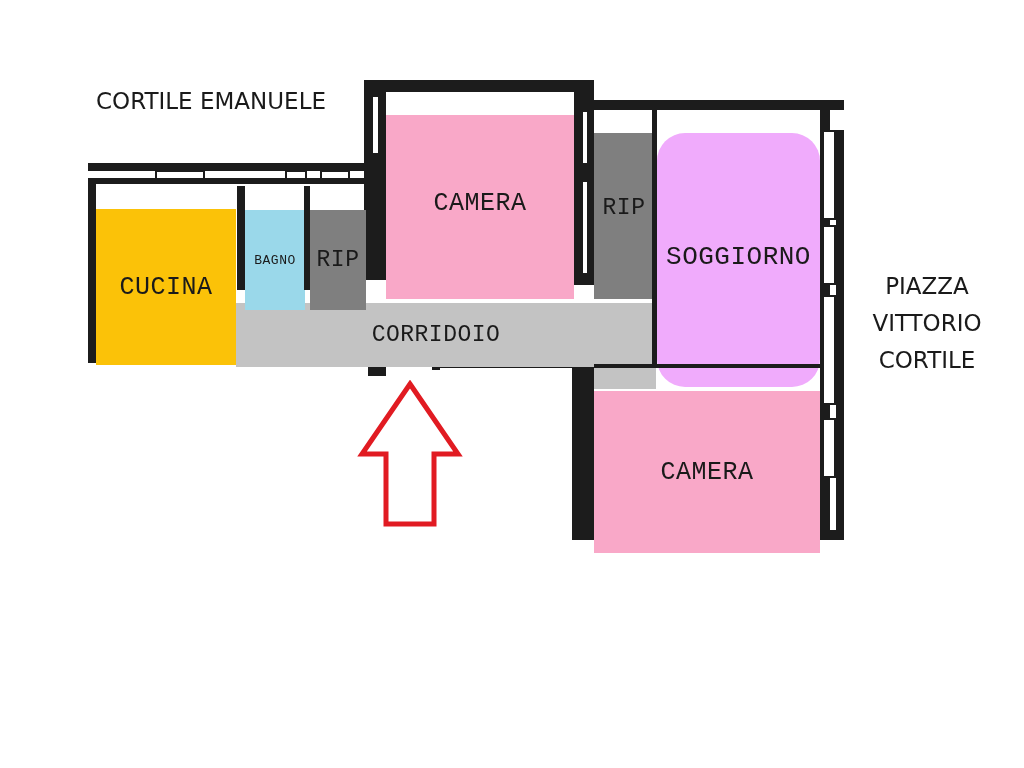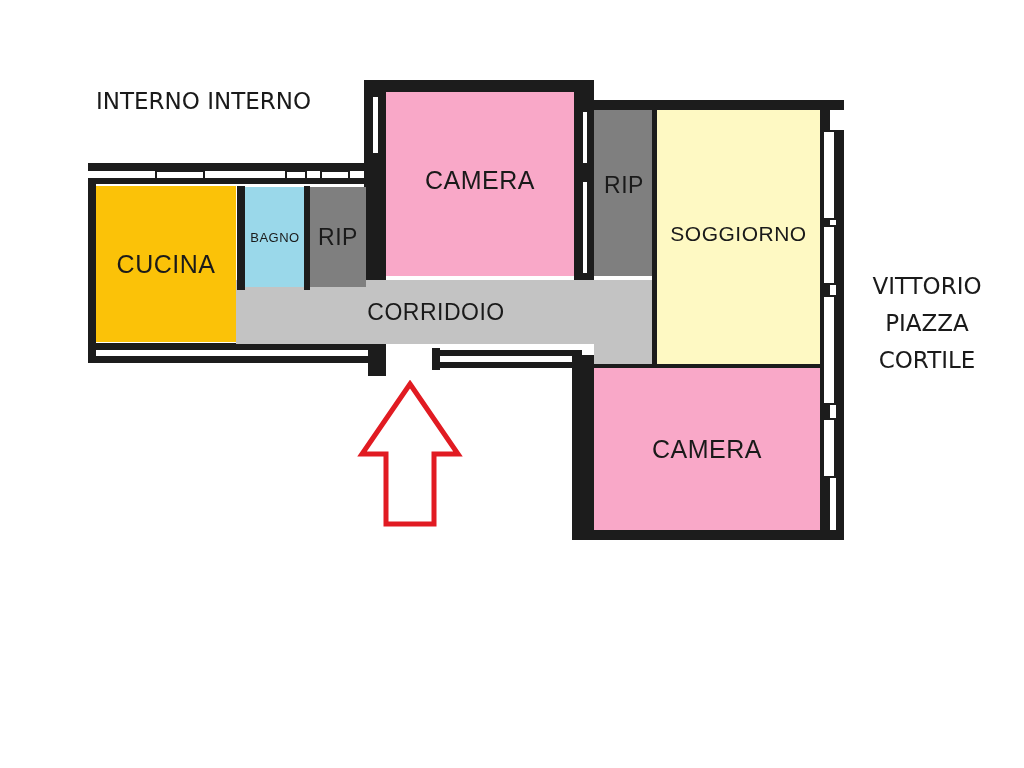--- a/index.html
+++ b/index.html
@@ -1,36 +1,36 @@
 <!DOCTYPE html>
 <html><head>
 <meta charset="utf-8">
 <style>
   html, body { margin:0; padding:0; background:#ffffff; }
   body { width:1024px; height:768px; position:relative; overflow:hidden;
          font-family:"DejaVu Sans", sans-serif; }
   .abs { position:absolute; }
   .room { position:absolute; display:flex; align-items:center; justify-content:center;
-          color:#1a1a1a; font-family:Liberation Sans, sans-serif; letter-spacing:0.5px; }
+          color:#1a1a1a; font-family:Liberation Mono, monospace; letter-spacing:0.5px;margin-top:23px; }
   .wall { position:absolute; background:#1c1c1c; }
   .wall-thin { position:absolute; background:#1c1c1c; }
   .win { position:absolute; background:#ffffff; border:2px solid #1c1c1c; box-sizing:border-box; }
   .label { position:absolute; color:#1a1a1a; font-family:"DejaVu Sans", sans-serif; }
   .street { text-align:center; line-height:37px; font-size:23px; }
 </style>
 </head>
 <body>
 
 <div class="abs" style="left:0;top:0;width:1024px;height:768px;">
 
-  <div class="label" style="left:96px;top:88px;font-size:23px;">INTERNO INTERNO</div>
+  <div class="label" style="left:96px;top:88px;font-size:23px;">CORTILE EMANUELE</div>
 
   <div class="label street" style="left:852px;top:268px;width:150px;">
+    <div>PIAZZA</div>
     <div>VITTORIO</div>
-    <div>PIAZZA</div>
     <div>CORTILE</div>
   </div>
 
   <div class="wall" style="left:88px;top:163px;width:288px;height:8px;"></div>
   <div class="wall" style="left:88px;top:178px;width:288px;height:6px;"></div>
   <div class="win" style="left:155px;top:170px;width:50px;height:10px;"></div>
   <div class="win" style="left:285px;top:170px;width:22px;height:10px;"></div>
   <div class="win" style="left:320px;top:170px;width:30px;height:10px;"></div>
 
   <div class="wall" style="left:88px;top:178px;width:8px;height:185px;"></div>
@@ -80,21 +80,21 @@
 
   <div class="room" style="left:386px;top:92px;width:188px;height:184px;background:#F9A8C8;font-size:25px;">
     <span style="margin-top:-8px;">CAMERA</span>
   </div>
 
   <div class="room" style="left:594px;top:110px;width:60px;height:166px;background:#7F7F7F;font-size:23px;align-items:flex-start;">
     <span style="margin-top:62px;">RIP</span>
   </div>
   <div class="wall-thin" style="left:652px;top:104px;width:5px;height:262px;"></div>
 
-  <div class="room" style="left:657px;top:110px;width:163px;height:254px;background:#fef9c3;font-size:21px;">
+  <div class="room" style="left:657px;top:110px;width:163px;height:254px;background:#f0abfc;font-size:26px;border-radius:28px;">
     <span style="margin-top:-6px;">SOGGIORNO</span>
   </div>
 
   <div class="wall-thin" style="left:594px;top:364px;width:226px;height:4px;"></div>
 
   <div class="room" style="left:594px;top:368px;width:226px;height:162px;background:#F9A8C8;font-size:25px;">
     <span>CAMERA</span>
   </div>
 
   <svg class="abs" style="left:356px;top:380px;" width="110" height="150" viewBox="0 0 110 150">

